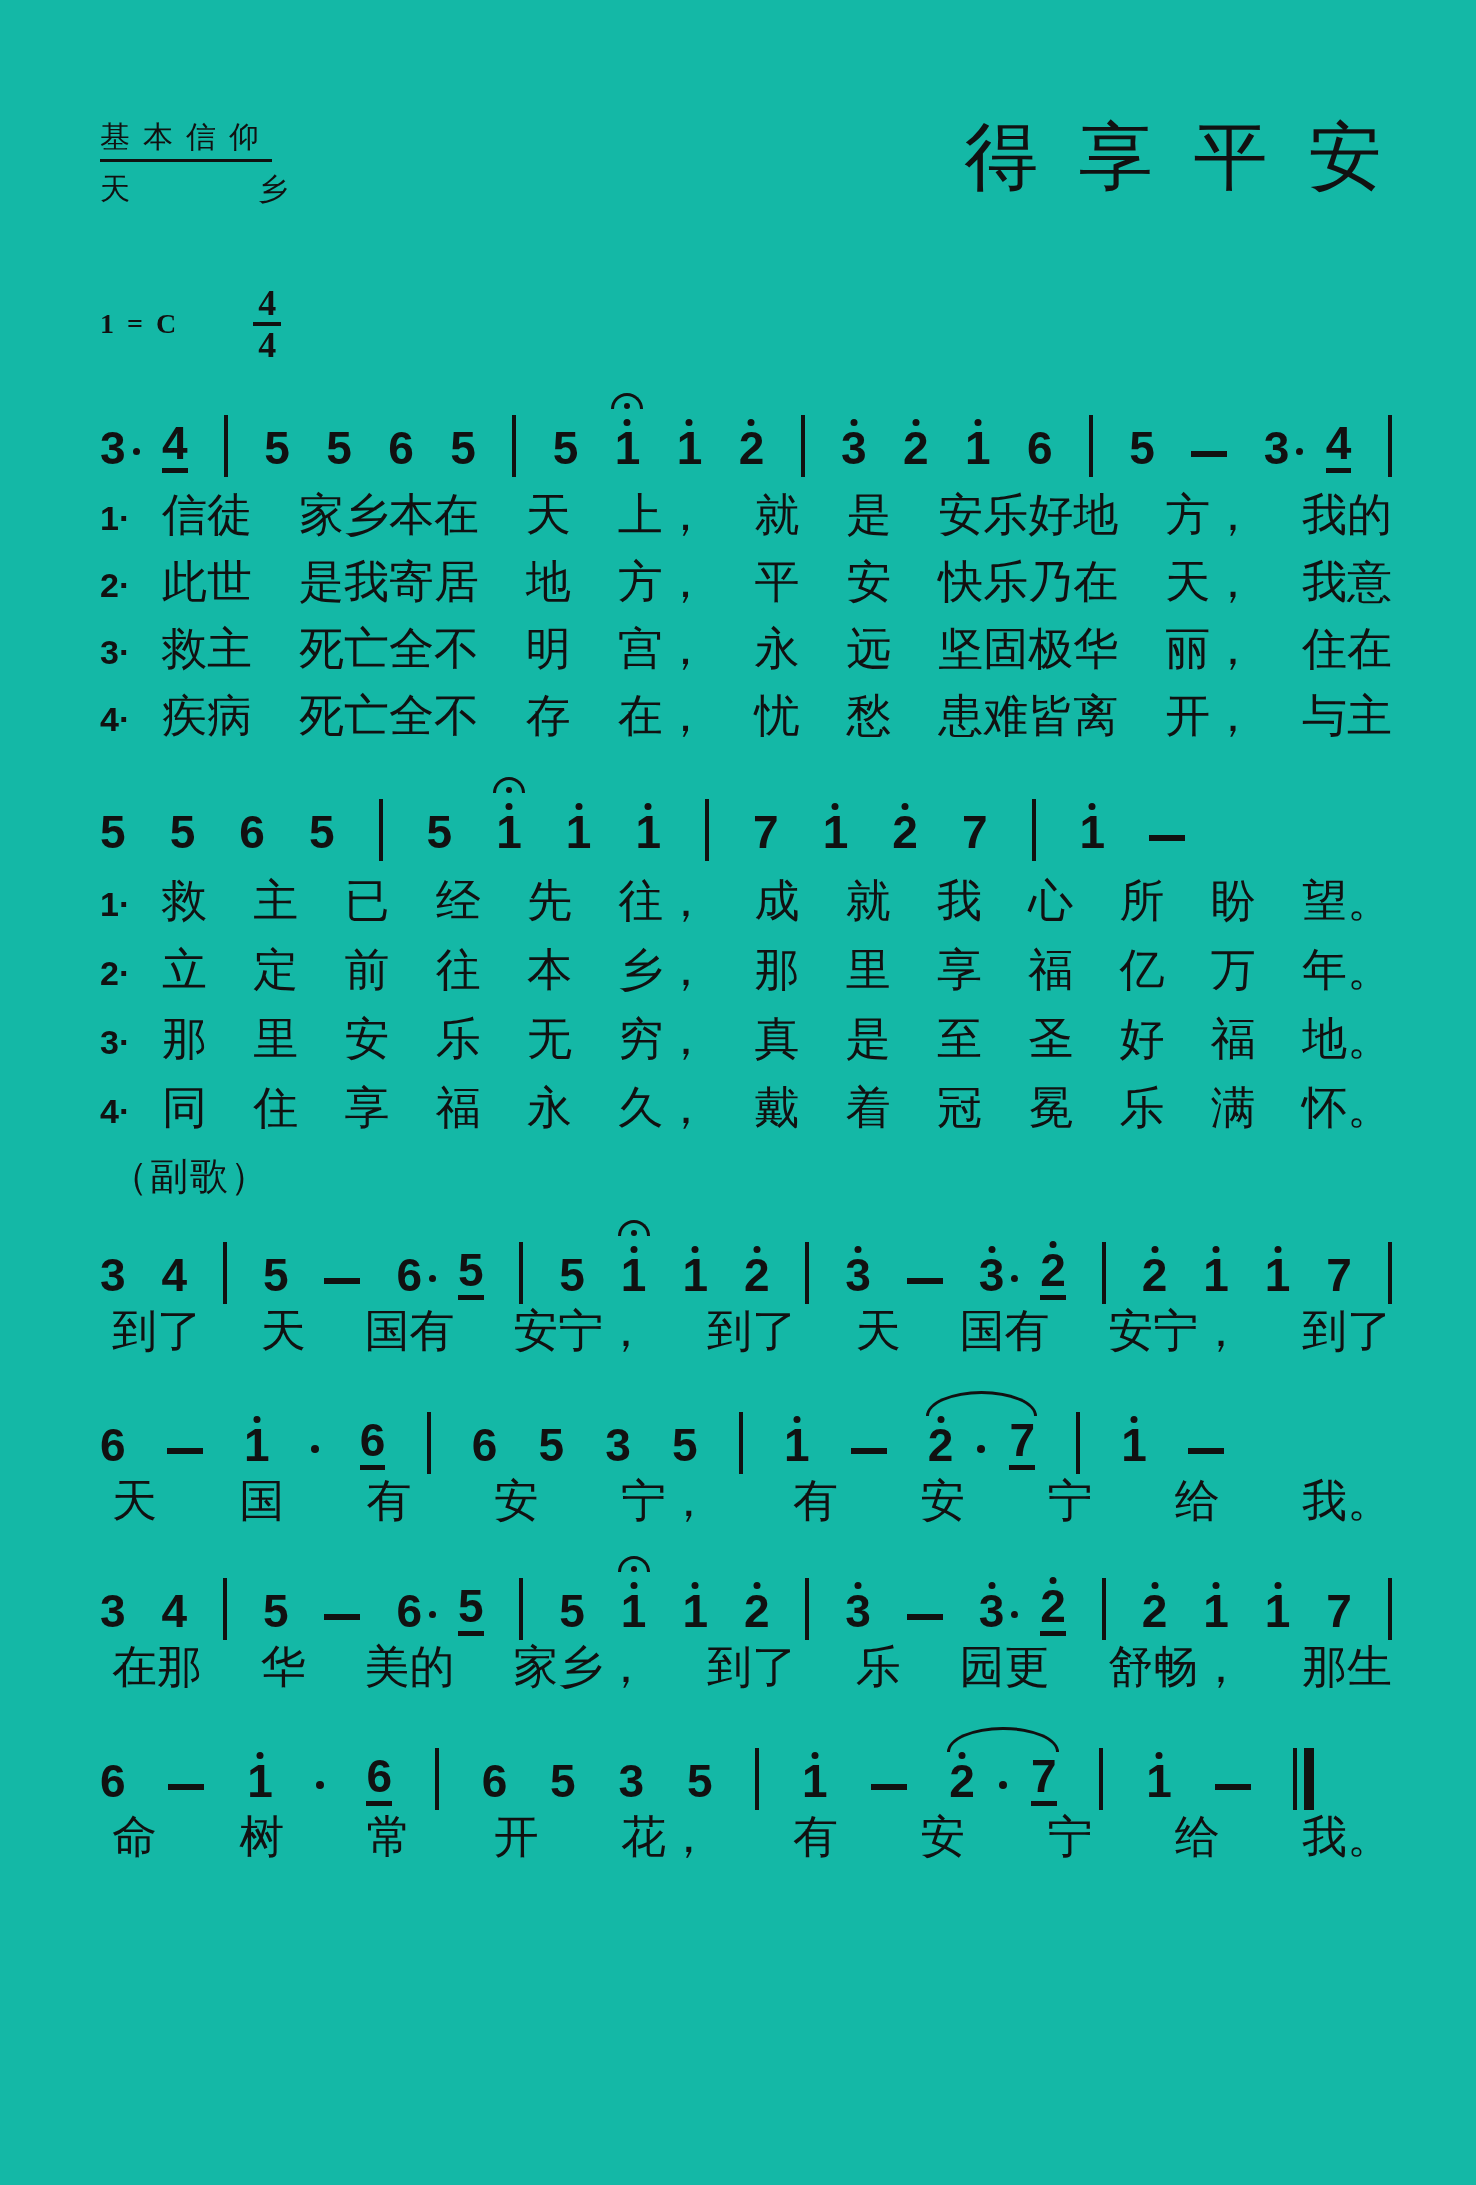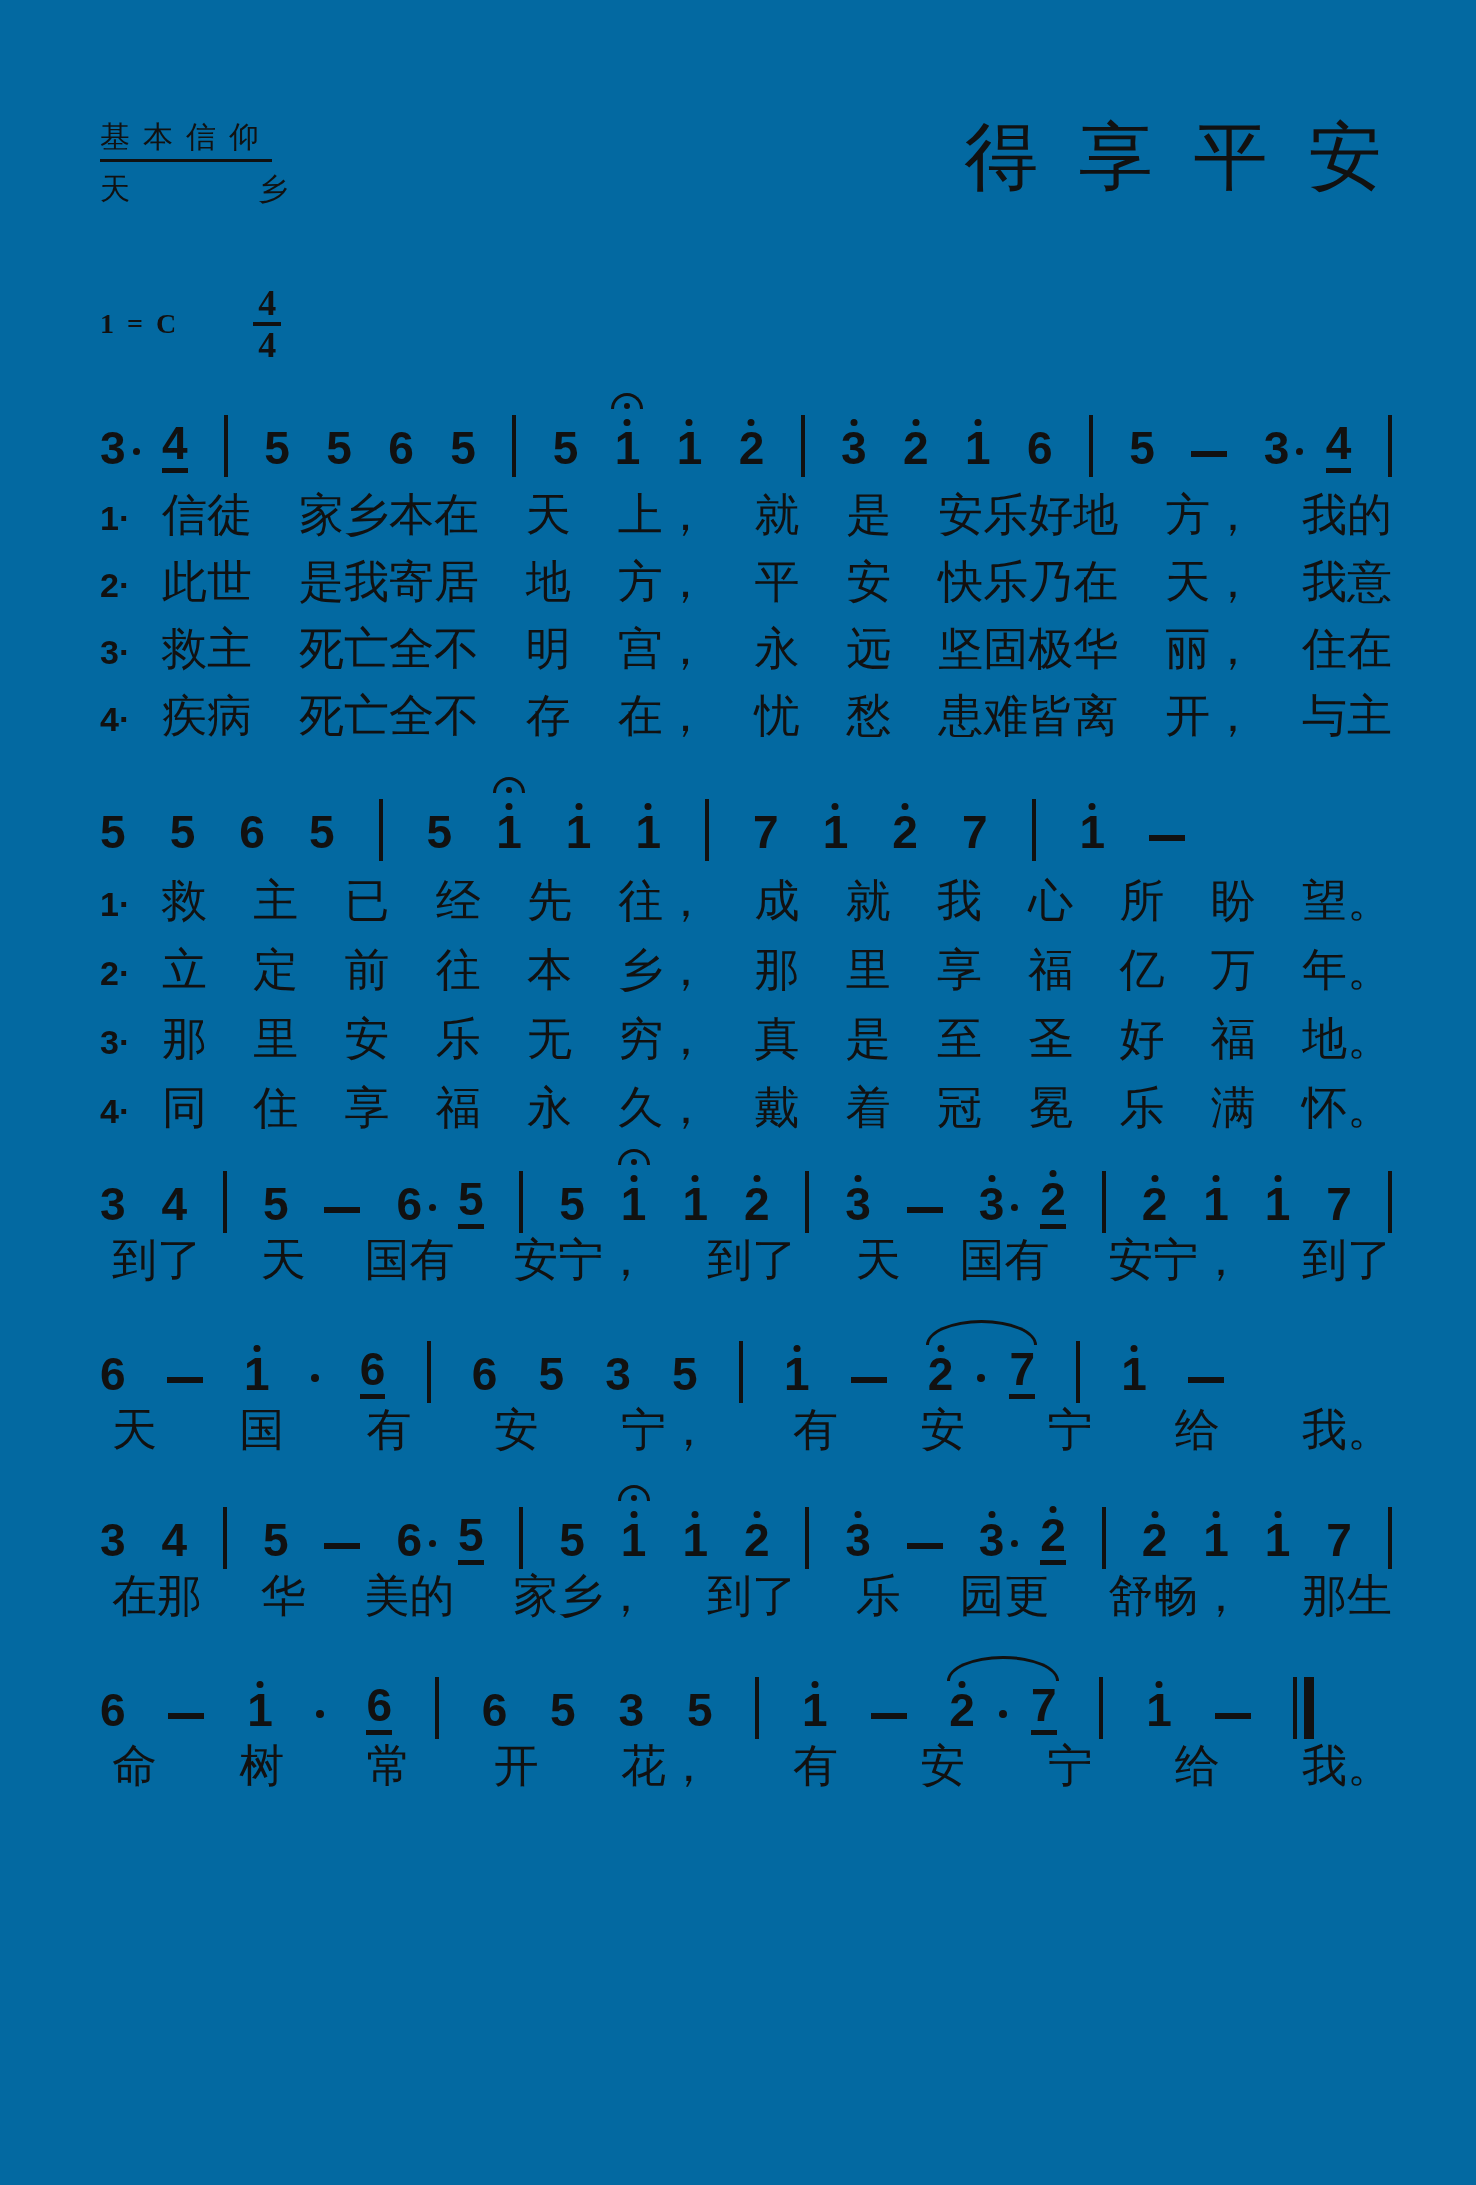--- a/index.html
+++ b/index.html
@@ -1,21 +1,21 @@
 <!DOCTYPE html>
 <html><head>
 <meta charset="utf-8">
 <style>
   * { margin:0; padding:0; box-sizing:border-box; }
   html,body { background:#e8e8e8; }
   .page {
     position:relative;
     width:1476px; height:2185px;
     margin:0 auto;
-    background:#0369a1;
+    background:#14b8a6;
     color:#111;
     padding:118px 84px 0 100px;
     font-family:"Liberation Serif", serif;
     overflow:hidden;
   }
 
   
   .header { display:flex; align-items:flex-start; }
   .category { width:214px; font-size:30px; line-height:1.25; }
   .cat-top { display:inline-block; letter-spacing:13px; border-bottom:3px solid #111; padding-bottom:3px; white-space:nowrap; }
@@ -343,20 +343,21 @@
           <span class="seg">着</span>
           <span class="seg">冠</span>
           <span class="seg">冕</span>
           <span class="seg">乐</span>
           <span class="seg">满</span>
           <span class="seg">怀。</span>
         </span>
       </div>
     </div>
 
+  <div class="chorus-label">（副歌）</div>
 
   <div id="nC1" class="nrow">
       <span class="note">
         <span class="digit">3</span>
       </span>
       <span class="note">
         <span class="digit">4</span>
       </span>
       <span class="bar"></span>
       <span class="note">

